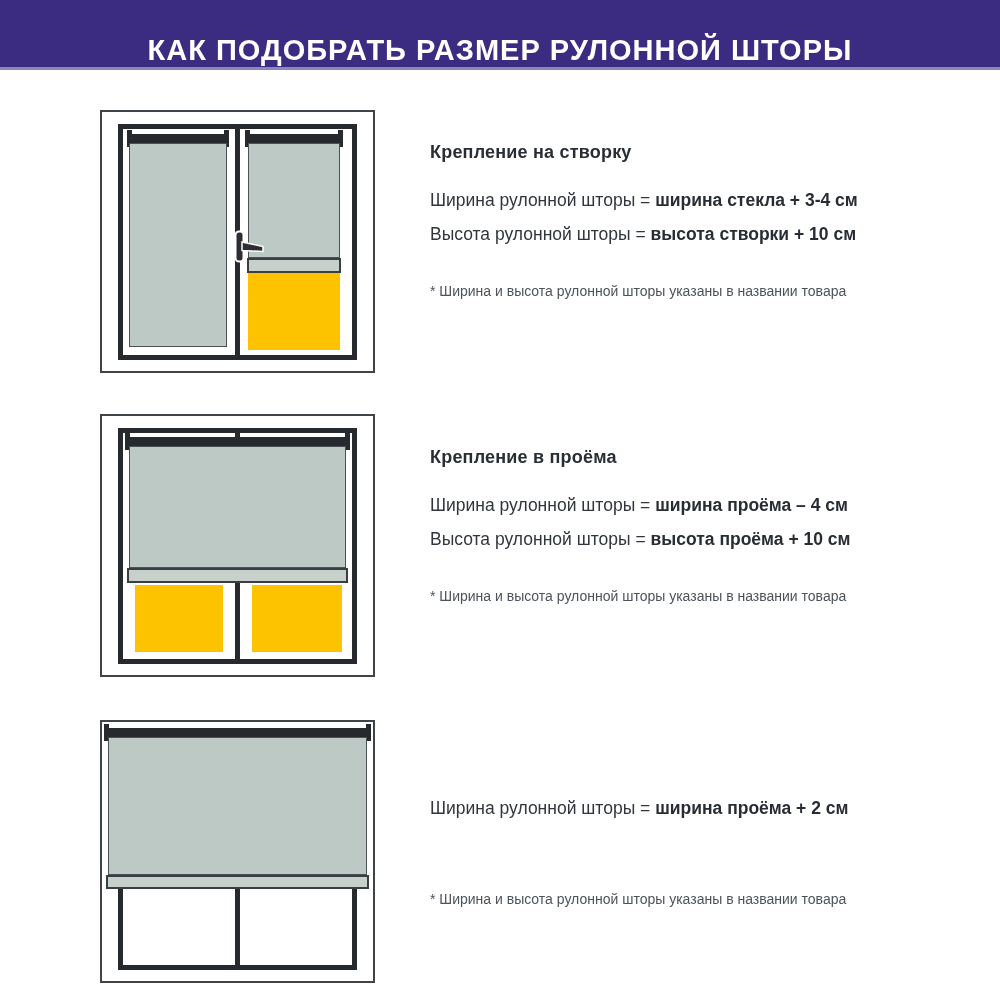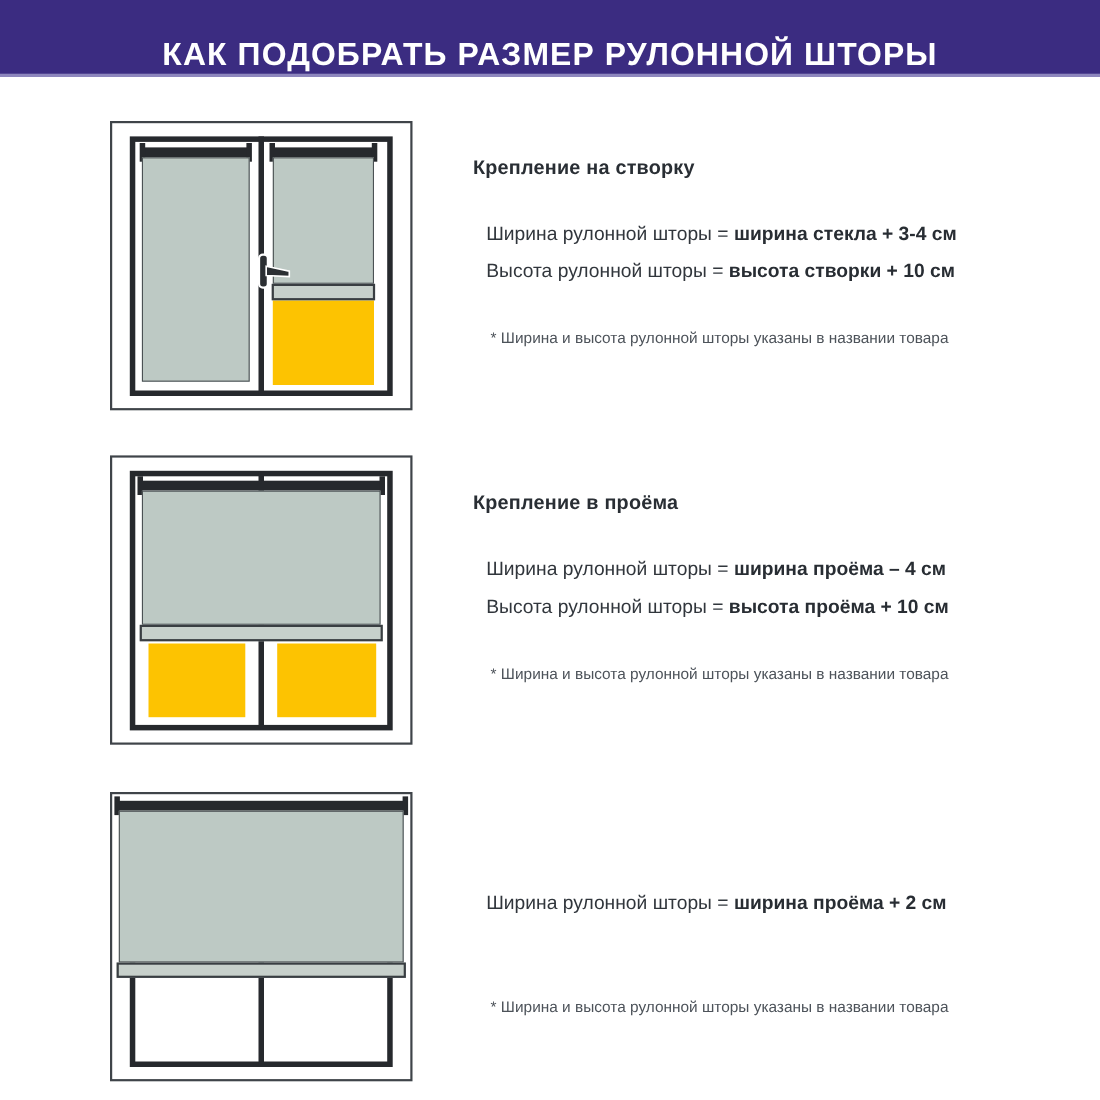--- a/index.html
+++ b/index.html
@@ -51,24 +51,24 @@
   .b-3{left:6px;top:8px;width:263px;}
   .f-3{left:8px;top:17px;width:259px;height:138px;}
   .s-3{left:6px;top:155px;width:263px;height:14px;}
   .g-l3{left:35px;top:170px;width:92px;height:68px;}
   .g-r3{left:150px;top:170px;width:92px;height:68px;}
 
   
   .text{position:absolute;left:430px;width:545px;height:175px;}
   .t1{top:142px}.t2{top:447px}.t3{top:750px}
   .title{position:absolute;top:0;left:0;margin:0;font-size:18px;font-weight:700;color:#292e34;letter-spacing:.2px;white-space:nowrap;}
-  .formula{position:absolute;left:0;margin:12px;font-size:17.5px;color:#31363c;white-space:nowrap;}
+  .formula{position:absolute;left:0;margin:0;font-size:17.5px;color:#31363c;white-space:nowrap;}
   .line1{top:48px}.line2{top:82px}
   .formula b{font-weight:700;color:#282d33;}
-  .note{position:absolute;left:0;top:141px;margin:16px;font-size:14px;color:#4d535a;white-space:nowrap;}
+  .note{position:absolute;left:0;top:141px;margin:0;font-size:14px;color:#4d535a;white-space:nowrap;}
 </style>
 </head>
 <body>
 
 <div class="page">
 
   <header class="topbar">
     <h1>КАК ПОДОБРАТЬ РАЗМЕР РУЛОННОЙ ШТОРЫ</h1>
   </header>
 

